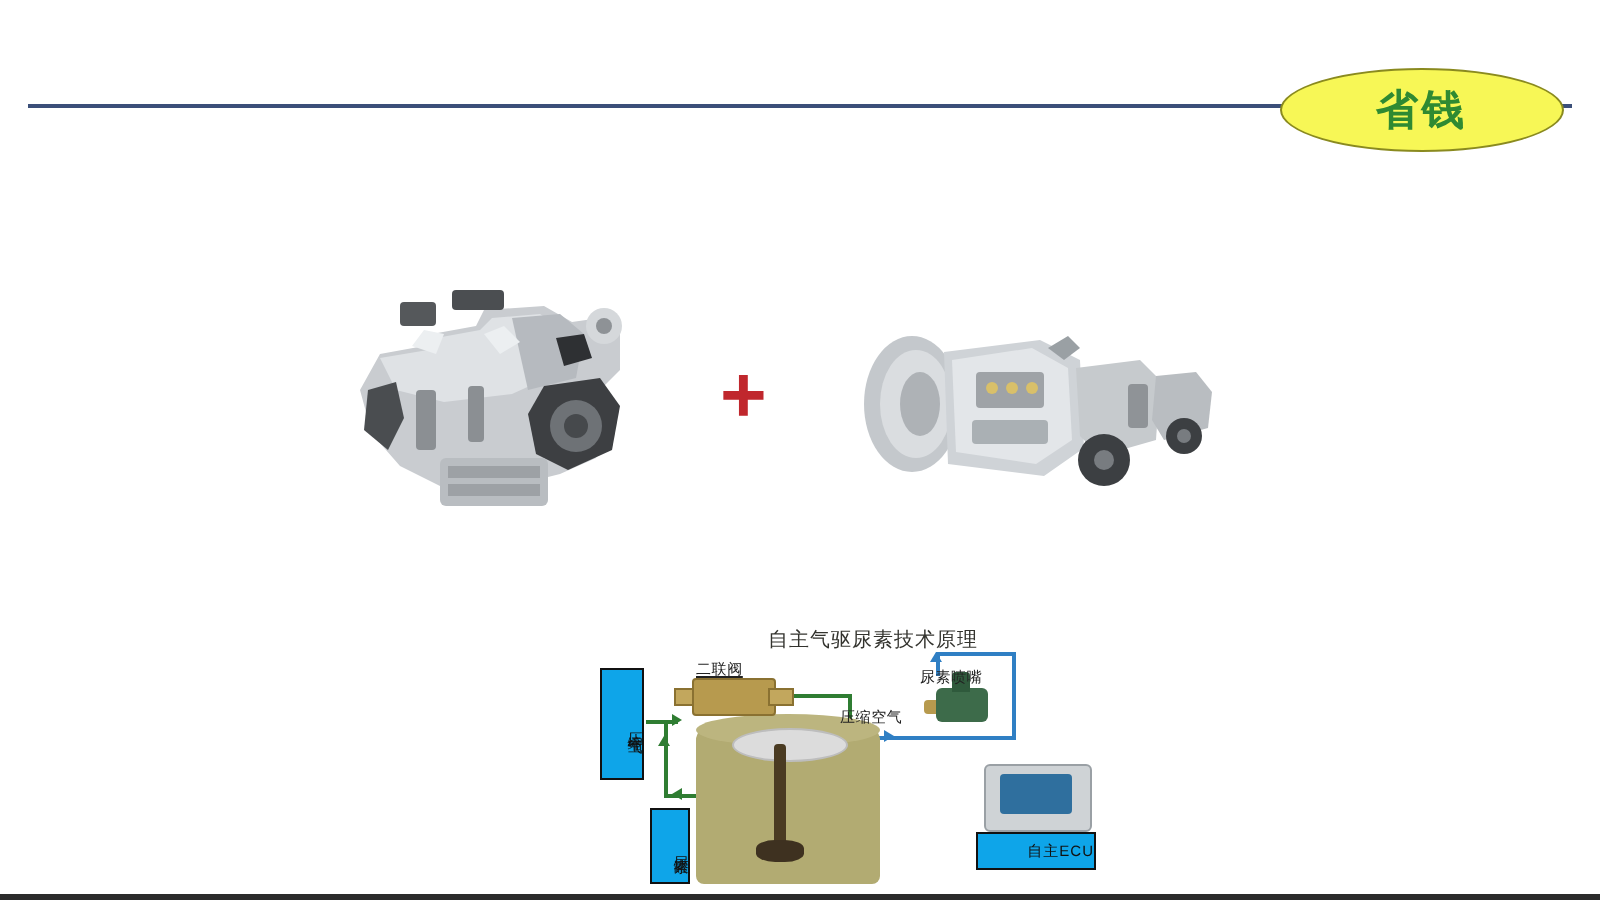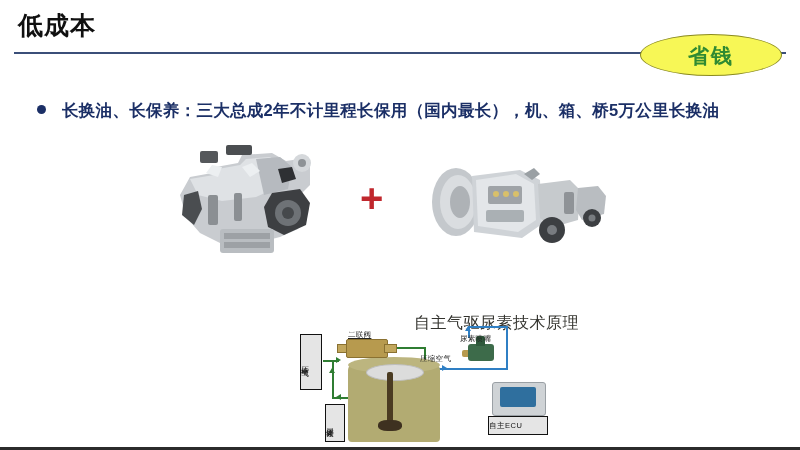--- a/index.html
+++ b/index.html
@@ -125,40 +125,39 @@
     left: 292px;
     top: 312px;
     width: 276px;
     height: 133px;
     background: #ffffff;
   }
   .diag-title {
     position: absolute;
     left: 92px;
     top: 1px;
-    font-size: 16px;
+    font-size: 10px;
     color: #33332e;
     white-space: nowrap;
     letter-spacing: 0.5px;
-    margin-left: 30px;
   }
   .diag-label {
     position: absolute;
     font-size: 7.5px;
     color: #222;
     white-space: nowrap;
     letter-spacing: 0.3px;
   }
   .diag-box {
     position: absolute;
     border: 1.4px solid #111;
-    background: #e5e5e5;
+    background: #0ea5e9;
     display: flex;
     align-items: center;
-    justify-content: flex-start;
+    justify-content: flex-end;
     box-sizing: border-box;
   }
   .diag-box-vert {
     writing-mode: vertical-rl;
     text-orientation: upright;
     font-size: 7.5px;
     color: #111;
     letter-spacing: 1px;
     line-height: 1;
   }
@@ -283,31 +282,26 @@
   .ar-down  { border-left: 3.5px solid transparent; border-right: 3.5px solid transparent; border-top: 5px solid #2f7d32; }
   .ar-up    { border-left: 3.5px solid transparent; border-right: 3.5px solid transparent; border-bottom: 5px solid #2f7d32; }
   .arb-right{ border-top: 3.5px solid transparent; border-bottom: 3.5px solid transparent; border-left: 5px solid #2f7fc4; }
   .arb-up   { border-left: 3.5px solid transparent; border-right: 3.5px solid transparent; border-bottom: 5px solid #2f7fc4; }
 </style>
 </head>
 <body>
 
 <div id="slide">
 
-  <div class="slide-title">低成本</div>
   <div class="title-rule"></div>
 
   <div class="badge">
     <span class="badge-text">省钱</span>
   </div>
 
-  <div class="bullet-row" id="bullet-1">
-    <span class="bullet-dot"></span>
-    <span class="bullet-text">长换油、长保养：三大总成2年不计里程长保用（国内最长），机、箱、桥5万公里长换油</span>
-  </div>
 
   <div class="photo-engine">
     <svg class="img-svg" width="168" height="128" viewBox="0 0 168 128">
       <rect x="0" y="0" width="168" height="128" fill="#ffffff"></rect>
       <g>
         <path d="M20 62 L30 44 L52 40 L56 34 L78 30 L82 22 L112 20 L126 28 L140 26 L150 34 L150 52 L142 60 L146 78 L138 96 L120 104 L96 110 L60 110 L40 100 L26 84 Z" fill="#c9ccd0"></path>
         <path d="M30 46 L54 42 L58 36 L80 32 L86 26 L110 24 L122 32 L118 54 L96 64 L62 68 L38 62 Z" fill="#dfe2e5"></path>
         <path d="M96 26 L120 24 L132 34 L128 56 L104 62 Z" fill="#b6babf"></path>
         <path d="M112 60 L140 56 L150 70 L146 92 L124 102 L108 94 L104 74 Z" fill="#3d3f42"></path>
         <circle cx="128" cy="80" r="13" fill="#6e7276"></circle>

